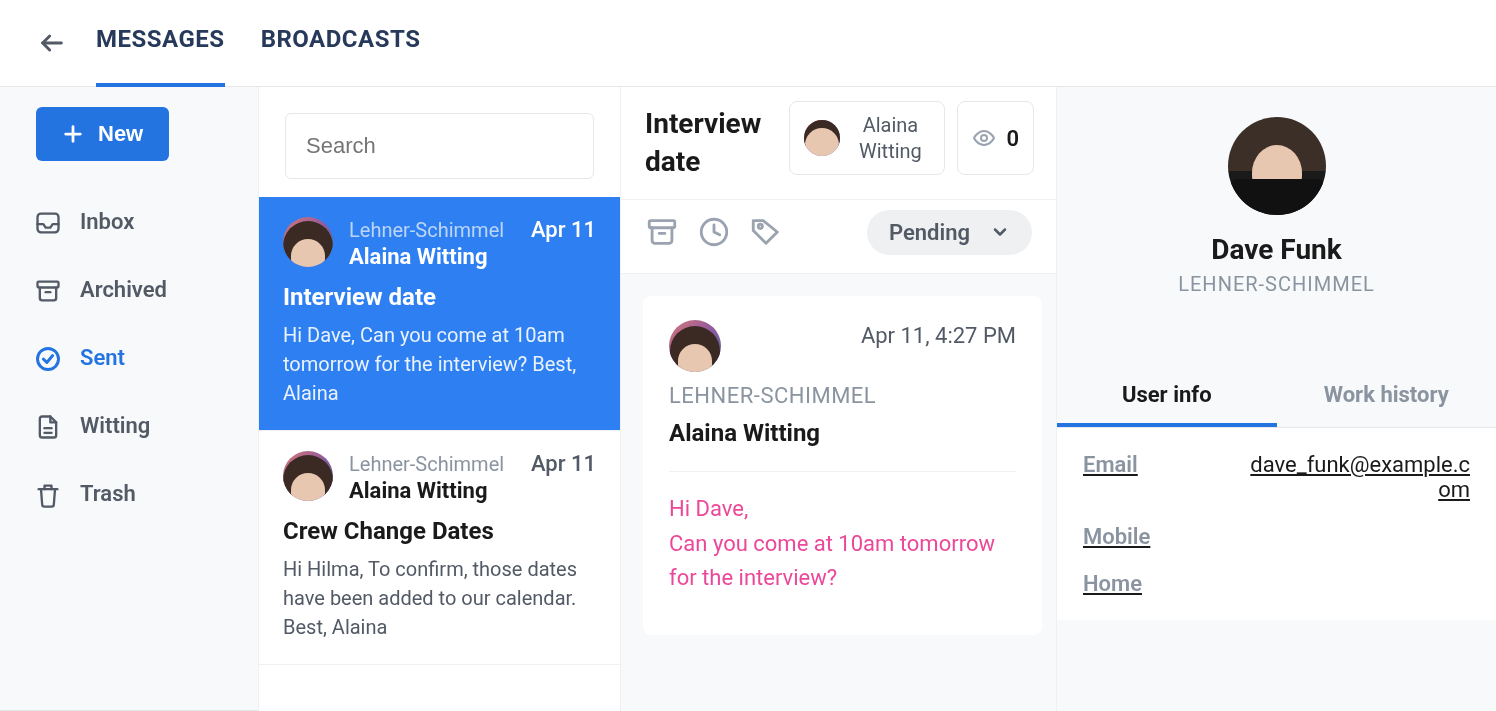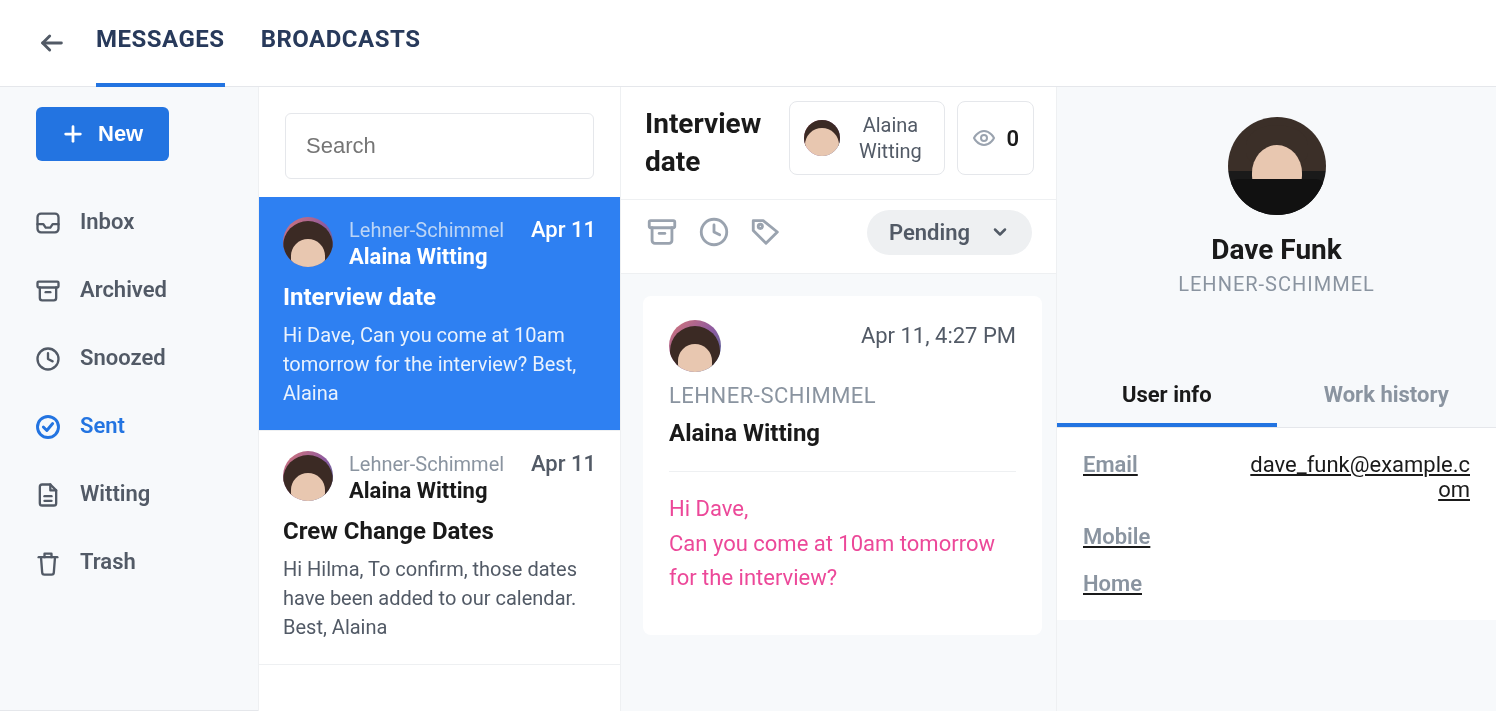--- a/index.html
+++ b/index.html
@@ -282,27 +282,20 @@
         </svg>
       <span>Inbox</span>
     </div>
     <div class="nav-item">
       <svg viewBox="0 0 24 24" fill="none" stroke="currentColor" stroke-width="2" stroke-linecap="round" stroke-linejoin="round">
           <rect x="3" y="4" width="18" height="5" rx="1"></rect>
           <path d="M5 9v9a2 2 0 0 0 2 2h10a2 2 0 0 0 2-2V9"></path>
           <line x1="10" y1="13" x2="14" y2="13"></line>
         </svg>
       <span>Archived</span>
-    </div>
-    <div class="nav-item">
-      <svg viewBox="0 0 24 24" fill="none" stroke="currentColor" stroke-width="2" stroke-linecap="round" stroke-linejoin="round">
-          <circle cx="12" cy="12" r="9"></circle>
-          <polyline points="12 7 12 12 16 14"></polyline>
-        </svg>
-      <span>Snoozed</span>
     </div>
     <div class="nav-item active">
       <svg viewBox="0 0 24 24" fill="none" stroke="currentColor" stroke-width="2.5" stroke-linecap="round" stroke-linejoin="round">
           <circle cx="12" cy="12" r="9"></circle>
           <polyline points="8 12 11 15 16 9"></polyline>
         </svg>
       <span>Sent</span>
     </div>
     <div class="nav-item">
       <svg viewBox="0 0 24 24" fill="none" stroke="currentColor" stroke-width="2" stroke-linecap="round" stroke-linejoin="round">

